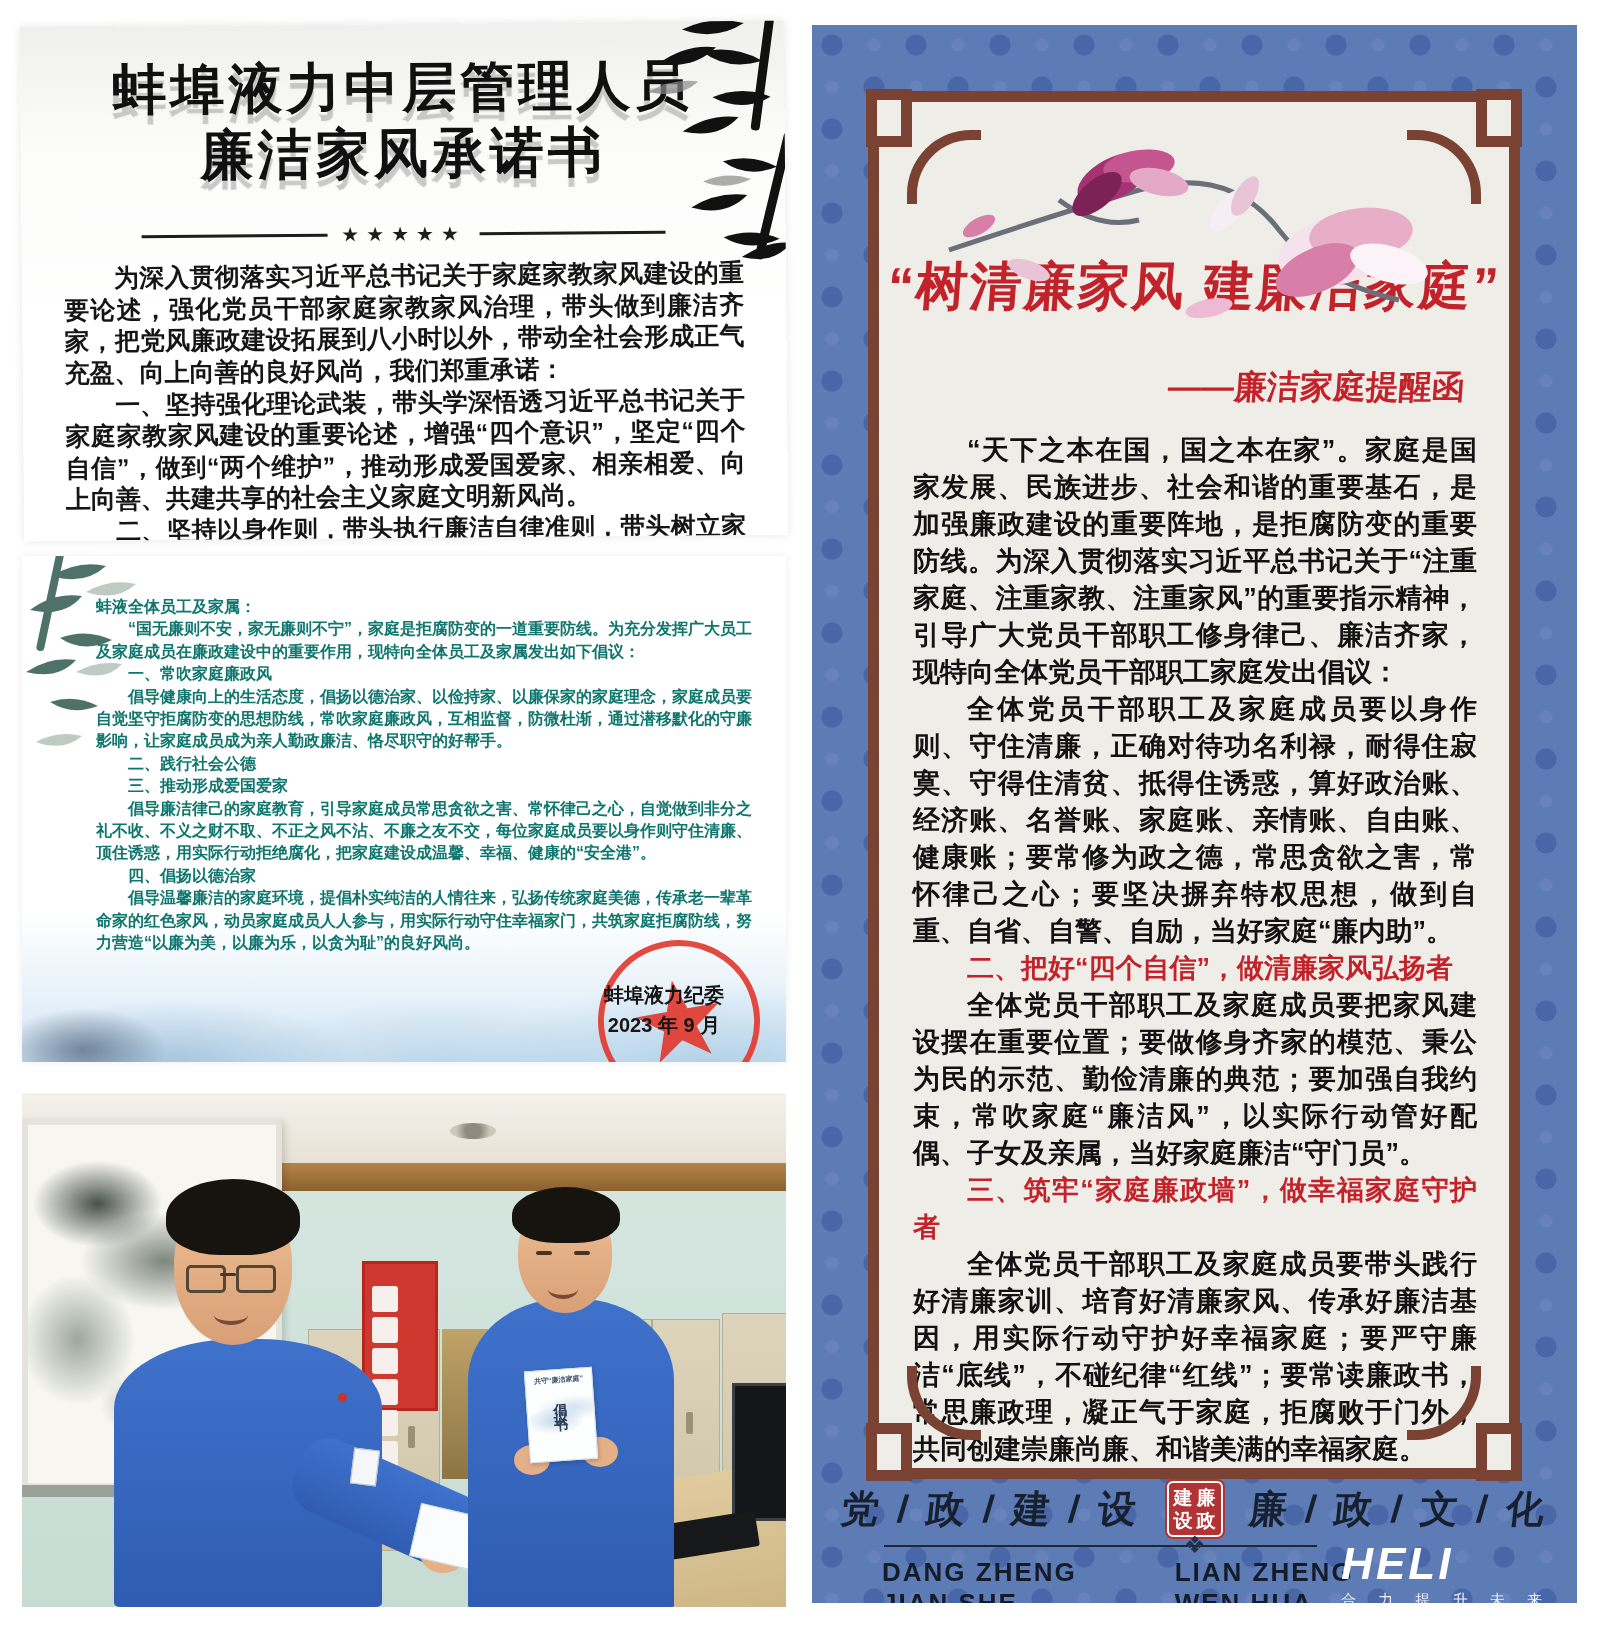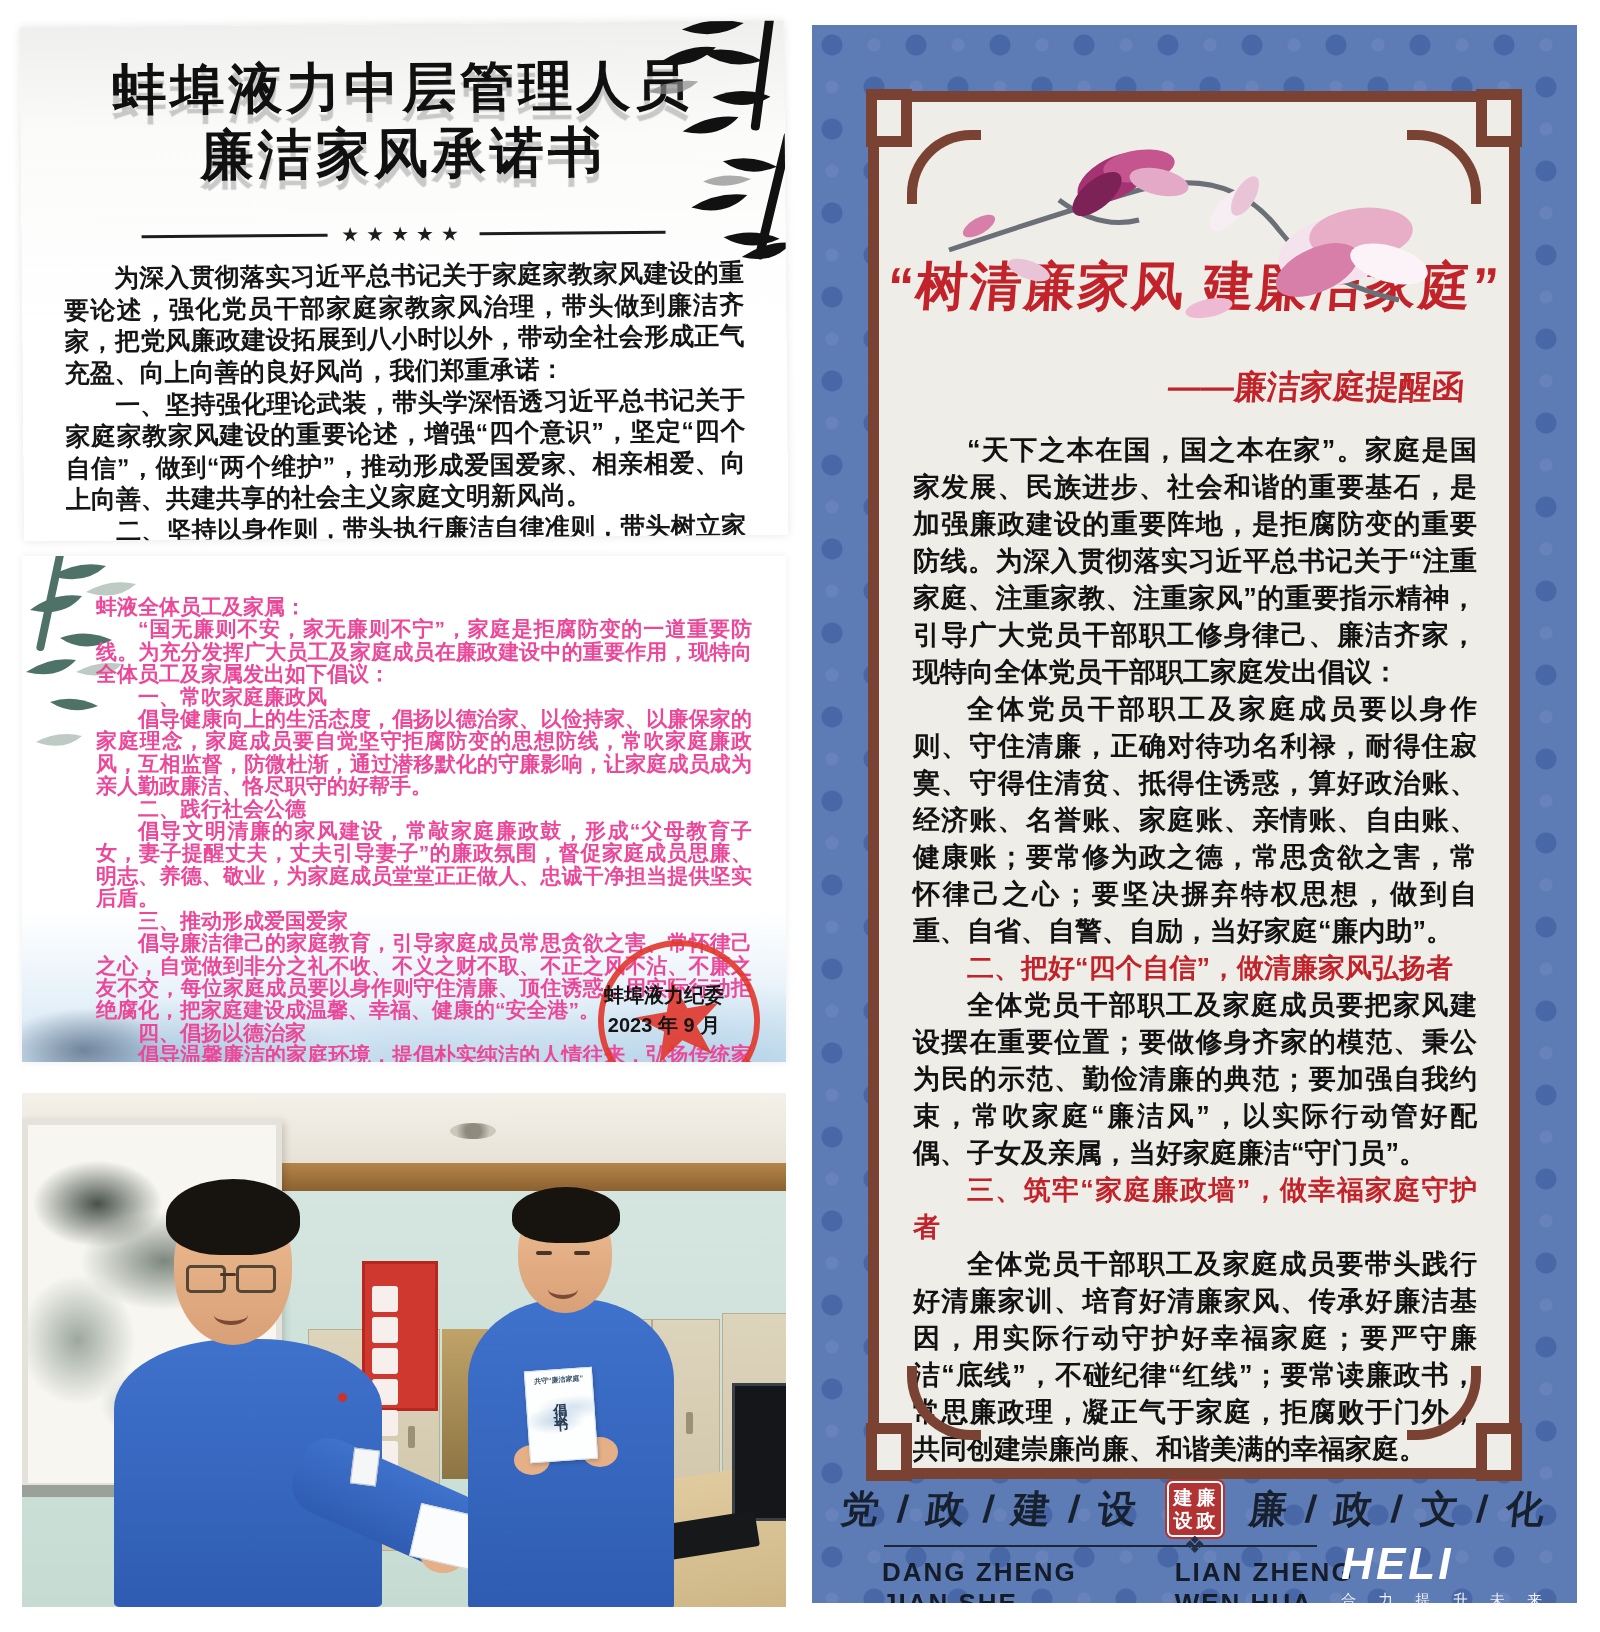--- a/index.html
+++ b/index.html
@@ -25,22 +25,22 @@
   .doc2{position:absolute;left:22px;top:556px;width:764px;height:506px;background:#ffffff;
     box-shadow:0 0 8px rgba(0,0,0,.07);overflow:hidden;}
   .bamboo2{position:absolute;left:-6px;top:-4px;}
   .doc2-wash{position:absolute;left:0;right:0;bottom:0;height:150px;
     background:
       radial-gradient(120px 60px at 8% 92%,rgba(46,64,92,.55),transparent 70%),
       radial-gradient(260px 90px at 20% 100%,rgba(130,170,205,.55),transparent 70%),
       radial-gradient(300px 110px at 55% 108%,rgba(168,200,226,.6),transparent 70%),
       radial-gradient(320px 120px at 90% 104%,rgba(150,190,220,.55),transparent 72%),
       linear-gradient(180deg,rgba(255,255,255,0),rgba(205,227,243,.85));}
-  .doc2-content{position:absolute;left:74px;right:34px;top:40px;font-size:21px;
-    font-weight:700;line-height:22.4px;color:#ec4899;text-align:justify;}
+  .doc2-content{position:absolute;left:74px;right:34px;top:40px;font-size:16px;
+    font-weight:700;line-height:22.4px;color:#0f766e;text-align:justify;}
   .doc2-content p{margin:0;}
   .doc2-content .ind{text-indent:2em;}
   .doc2-sign{position:absolute;right:62px;top:424px;text-align:center;z-index:3;
     font-size:20px;font-weight:700;color:#151515;line-height:30px;}
   .seal2{position:absolute;right:22px;top:380px;z-index:2;opacity:.9;transform:rotate(-10deg);}
 
   
   .photo{position:absolute;left:22px;top:1093px;width:764px;height:514px;overflow:hidden;
     background:linear-gradient(180deg,#d8e8e2 0%,#c6dcd3 100%);}
   .ph-ceiling{position:absolute;left:0;top:0;right:0;height:70px;
@@ -207,21 +207,20 @@
         <path d="M20 190 q22 -12 46 -6 q-18 16 -46 6z"></path>
       </g>
     </svg>
     <div class="doc2-wash"></div>
     <div class="doc2-content">
       <p>蚌液全体员工及家属：</p>
       <p class="ind">“国无廉则不安，家无廉则不宁”，家庭是拒腐防变的一道重要防线。为充分发挥广大员工及家庭成员在廉政建设中的重要作用，现特向全体员工及家属发出如下倡议：</p>
       <p class="ind">一、常吹家庭廉政风</p>
       <p class="ind">倡导健康向上的生活态度，倡扬以德治家、以俭持家、以廉保家的家庭理念，家庭成员要自觉坚守拒腐防变的思想防线，常吹家庭廉政风，互相监督，防微杜渐，通过潜移默化的守廉影响，让家庭成员成为亲人勤政廉洁、恪尽职守的好帮手。</p>
       <p class="ind">二、践行社会公德</p>
-      <p class="ind">倡导文明清廉的家风建设，常敲家庭廉政鼓，形成“父母教育子女，妻子提醒丈夫，丈夫引导妻子”的廉政氛围，督促家庭成员思廉、明志、养德、敬业，为家庭成员堂堂正正做人、忠诚干净担当提供坚实后盾。</p>
       <p class="ind">三、推动形成爱国爱家</p>
       <p class="ind">倡导廉洁律己的家庭教育，引导家庭成员常思贪欲之害、常怀律己之心，自觉做到非分之礼不收、不义之财不取、不正之风不沾、不廉之友不交，每位家庭成员要以身作则守住清廉、顶住诱惑，用实际行动拒绝腐化，把家庭建设成温馨、幸福、健康的“安全港”。</p>
       <p class="ind">四、倡扬以德治家</p>
       <p class="ind">倡导温馨廉洁的家庭环境，提倡朴实纯洁的人情往来，弘扬传统家庭美德，传承老一辈革命家的红色家风，动员家庭成员人人参与，用实际行动守住幸福家门，共筑家庭拒腐防线，努力营造“以廉为美，以廉为乐，以贪为耻”的良好风尚。</p>
 
     </div>
     <svg class="seal2" width="170" height="170" viewBox="0 0 170 170">
       <circle cx="85" cy="85" r="78" fill="none" stroke="#e2372c" stroke-width="6"></circle>
       <path d="M85 44 l10.5 30 h31.5 l-25.5 19 l10 30 l-26.5 -18.5 l-26.5 18.5 l10 -30 l-25.5 -19 h31.5 z" fill="#e2372c"></path>
     </svg>

